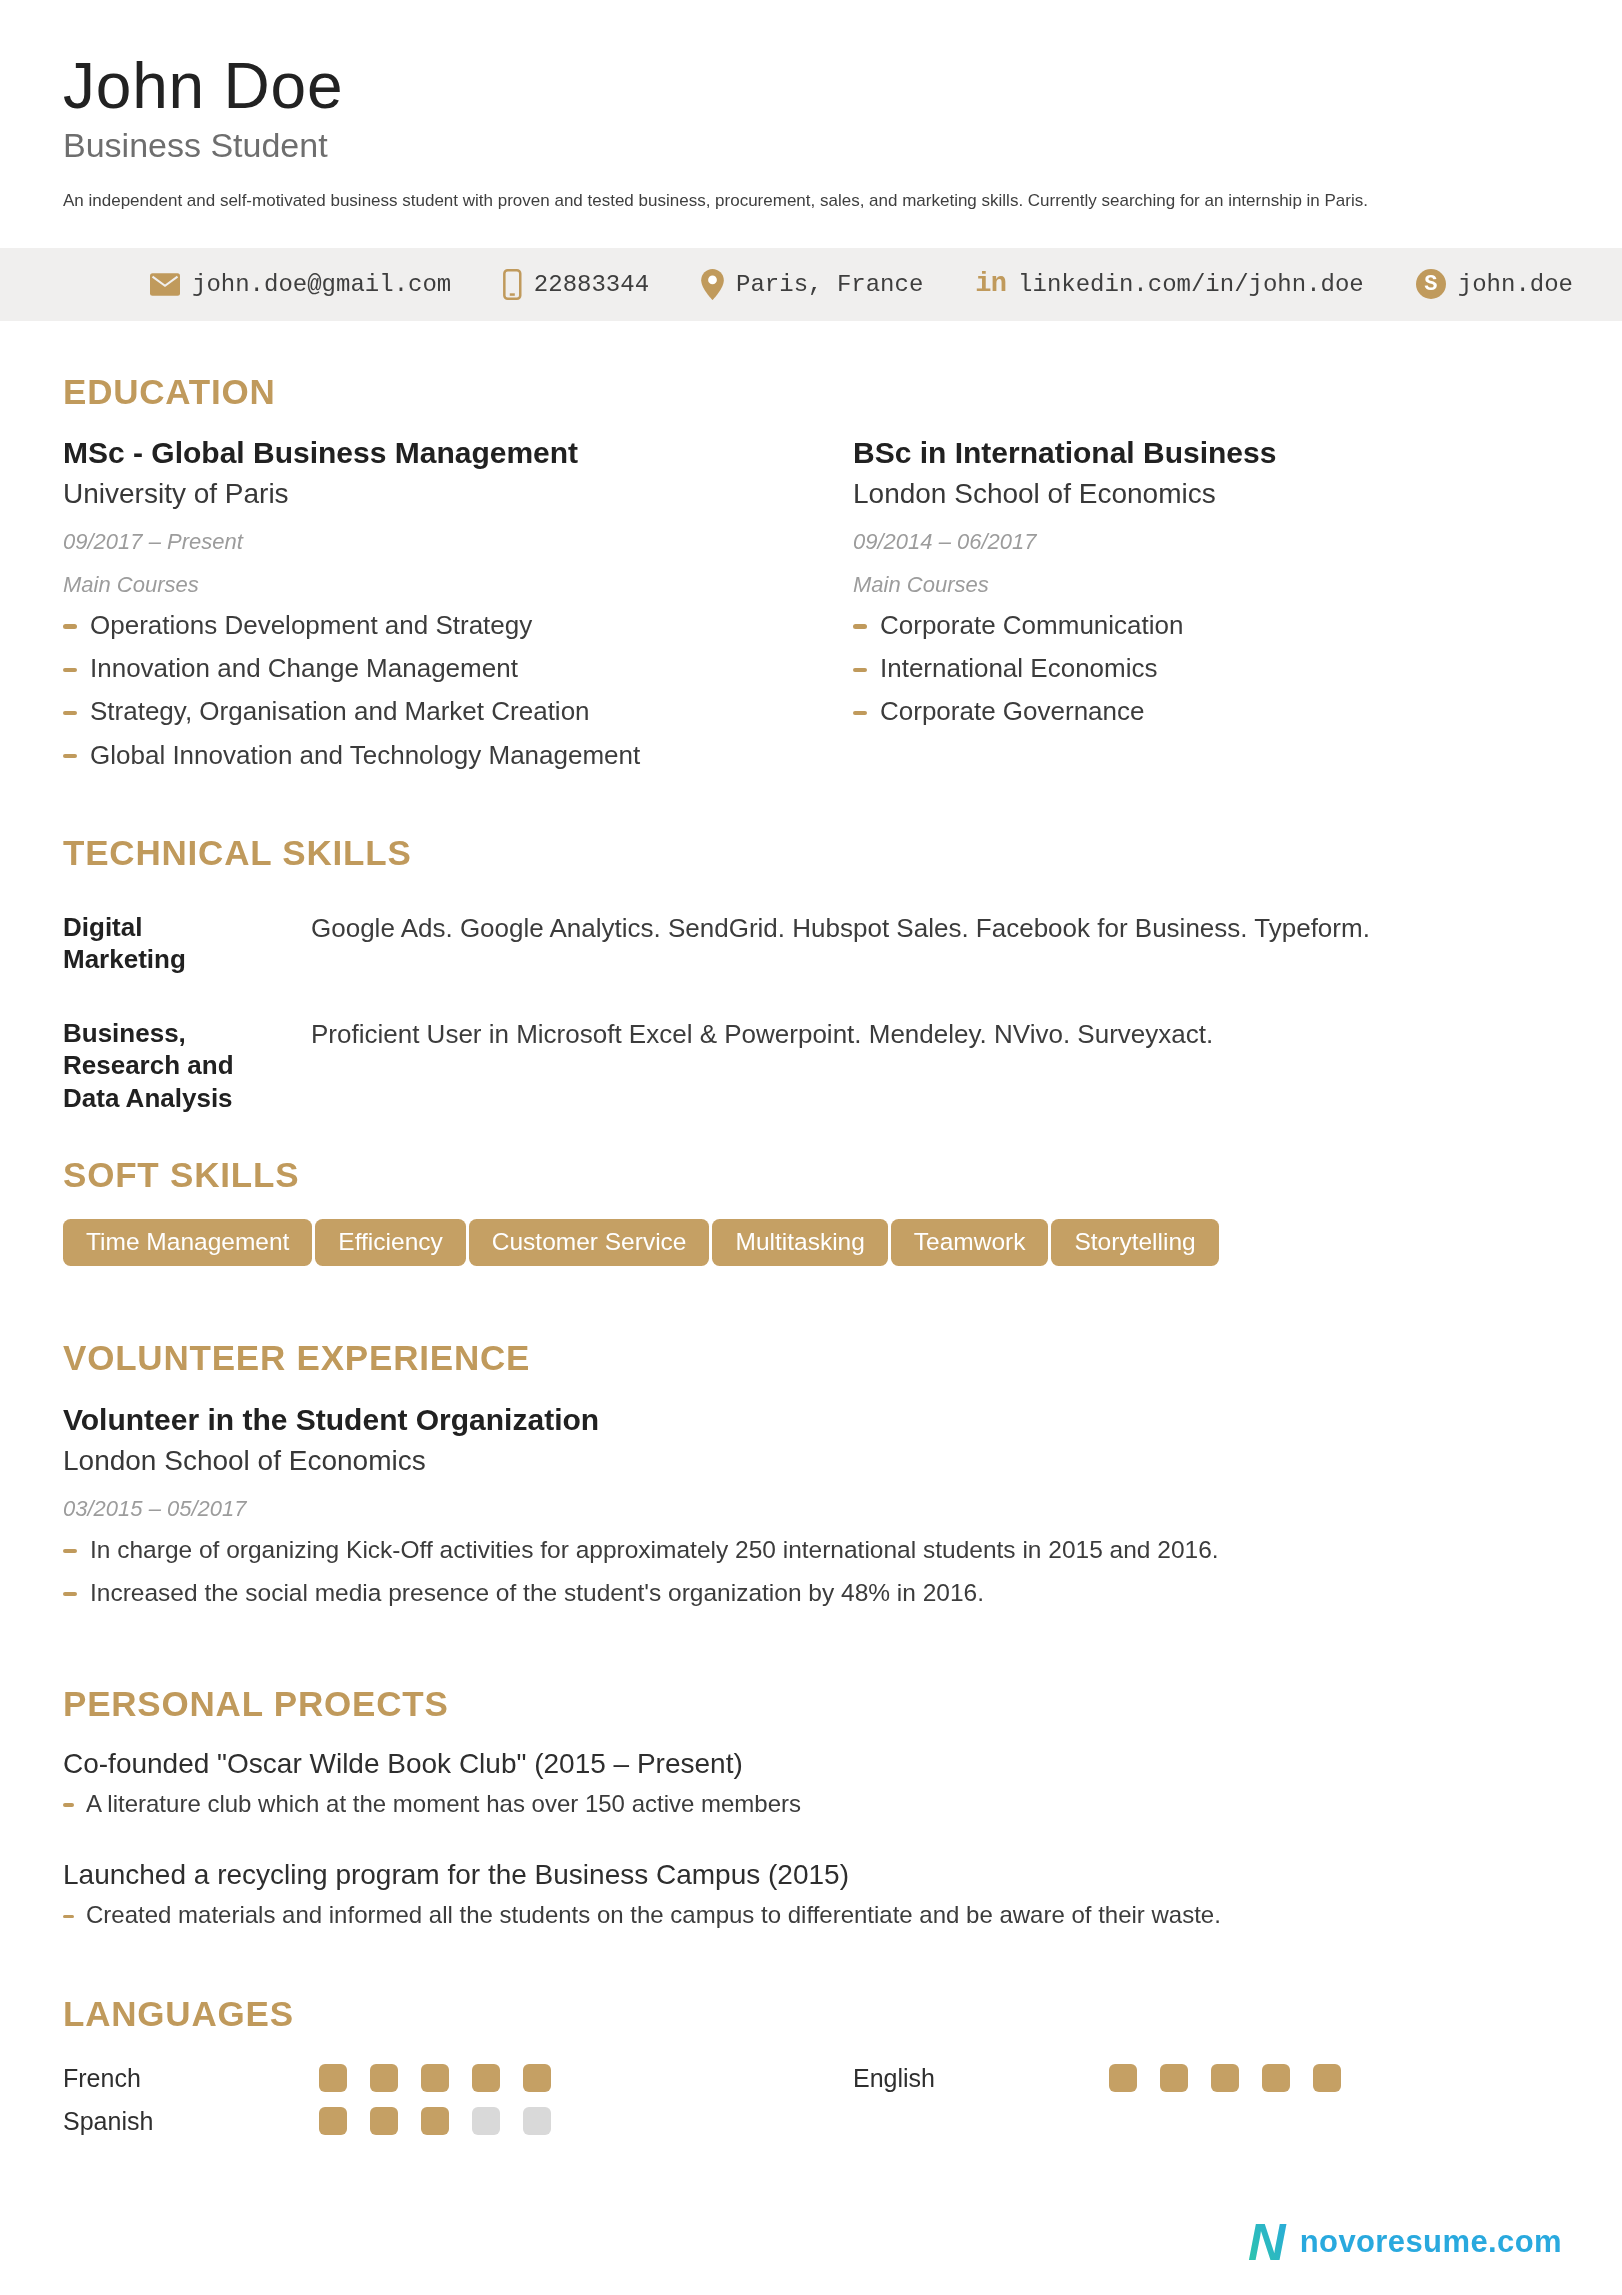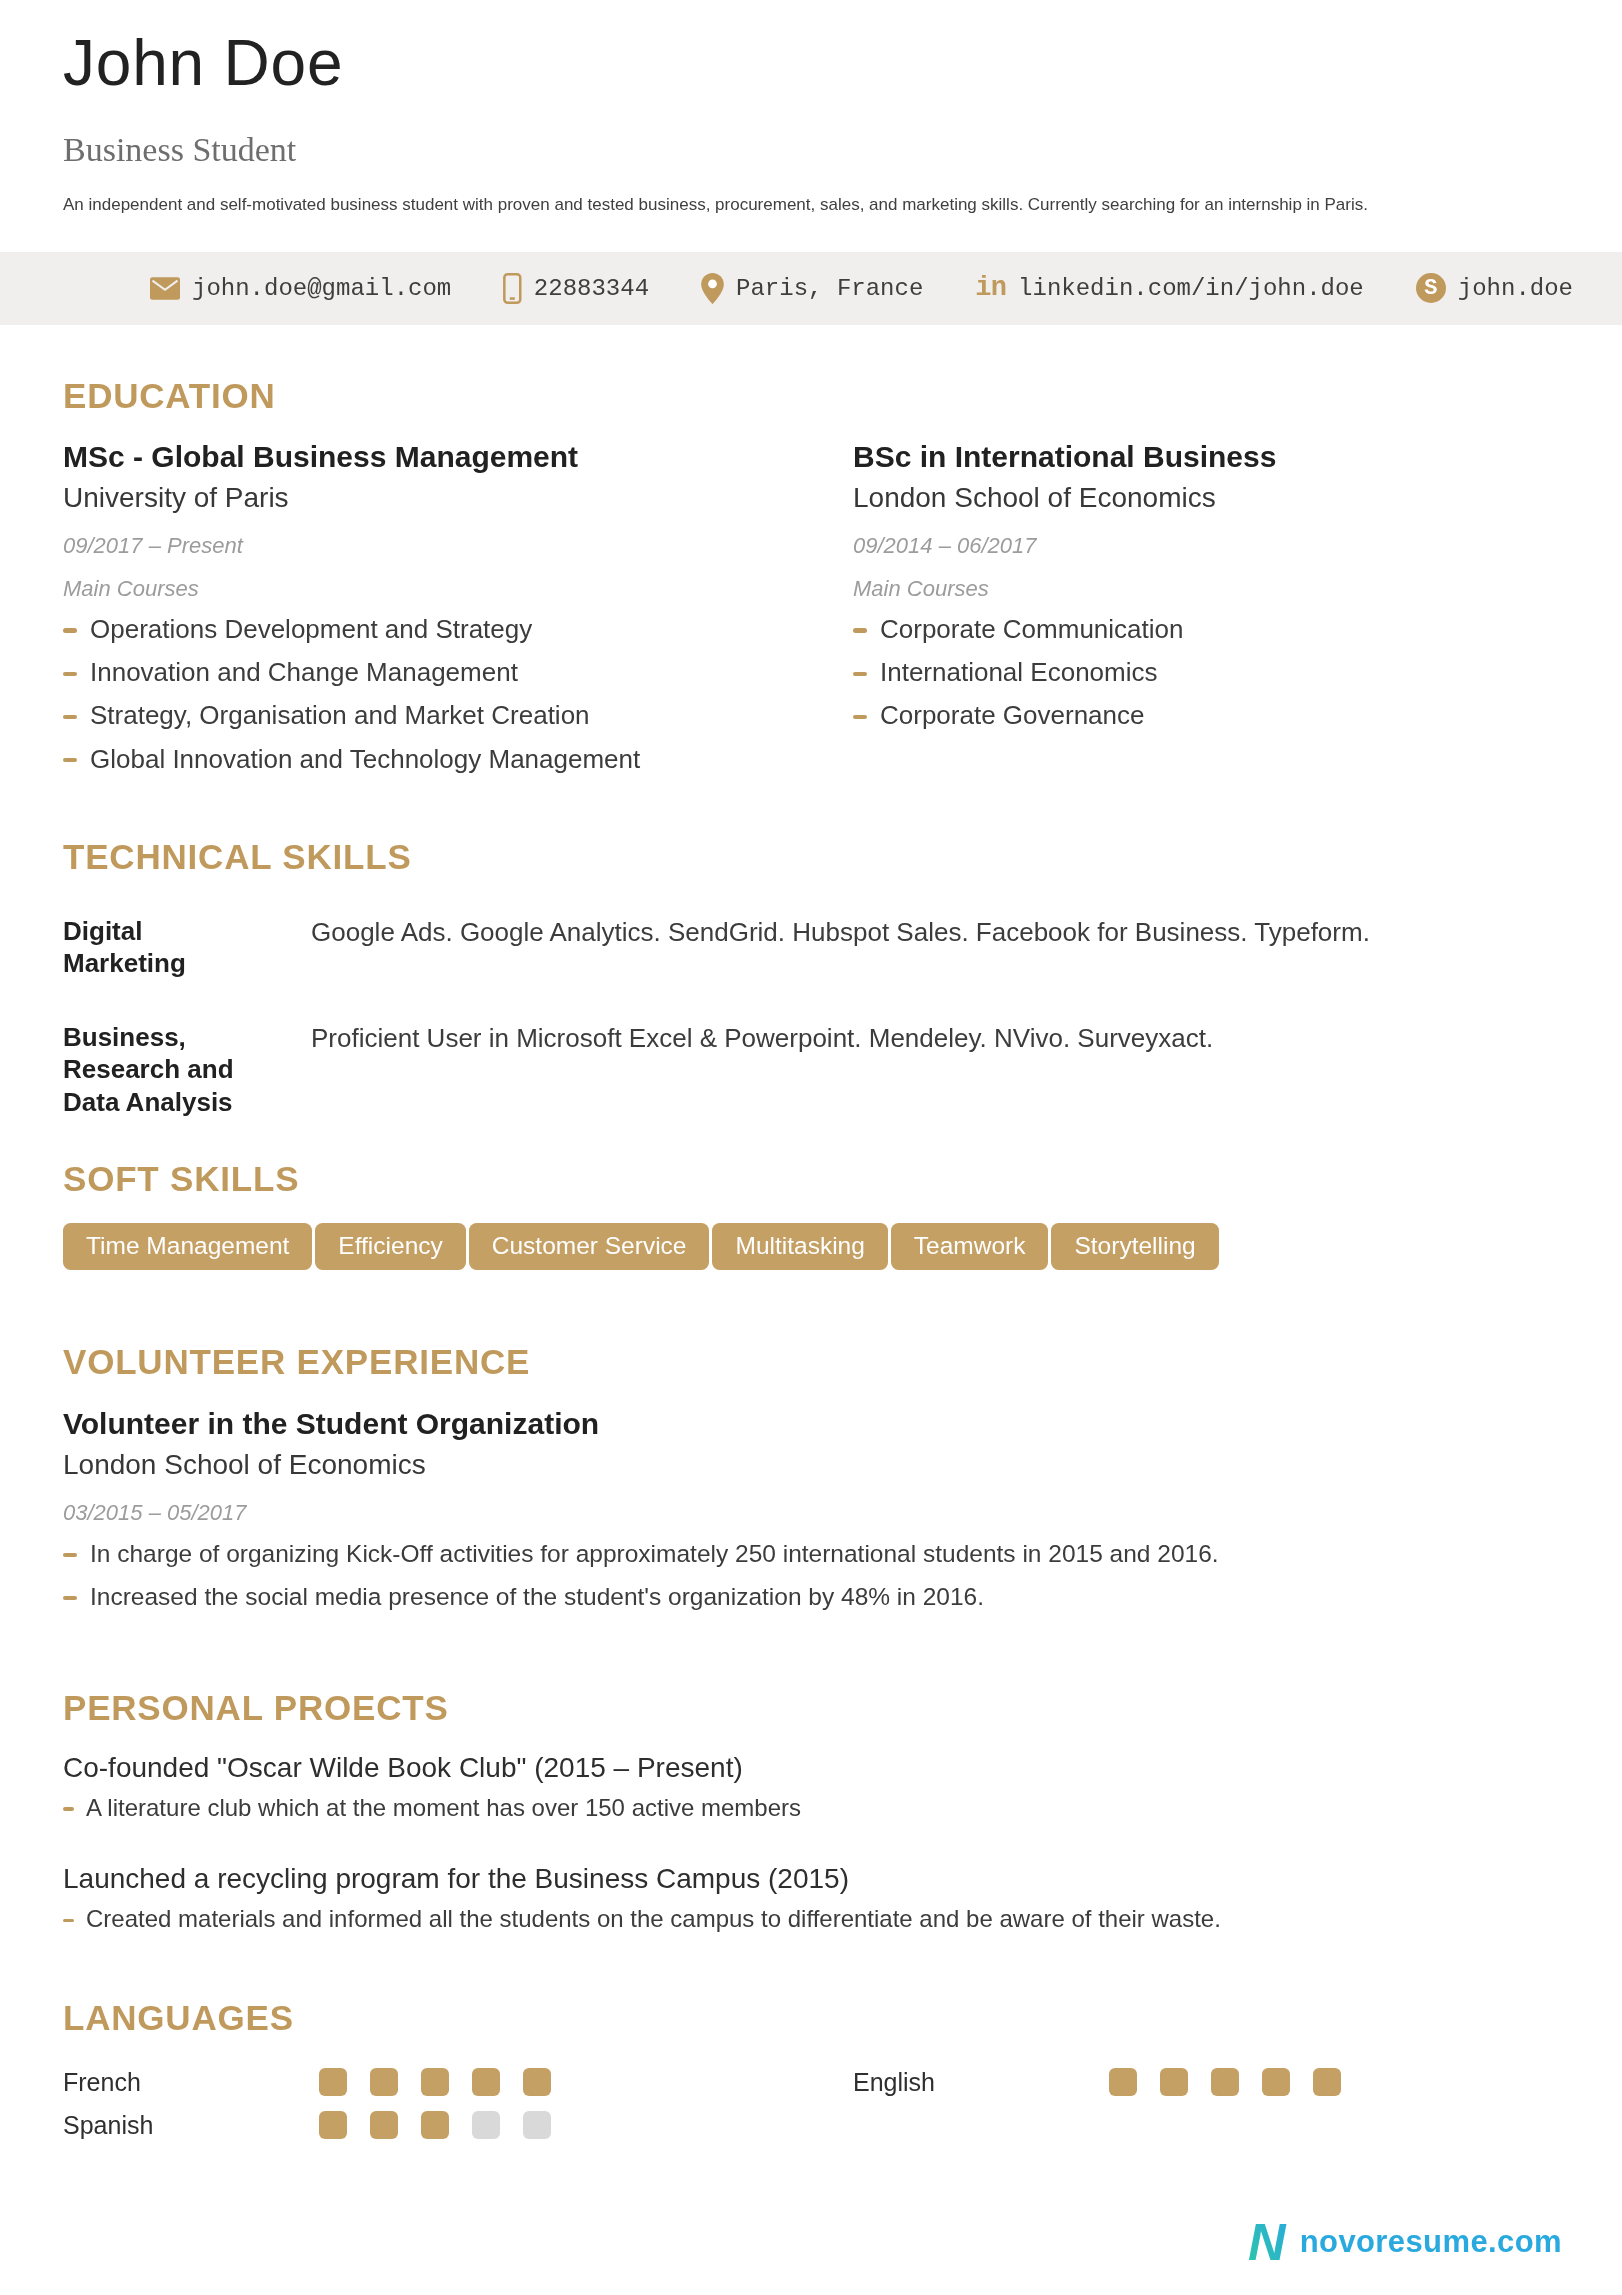--- a/index.html
+++ b/index.html
@@ -5,23 +5,23 @@
   * { margin:0; padding:0; box-sizing:border-box; }
   html,body { background:#ffffff; }
   body { font-family:"Liberation Sans", sans-serif; color:#3c3c3c; }
   .page {
     position:relative; width:1623px; height:2295px; margin:0 auto;
     background:#ffffff; overflow:hidden;
   }
   .content { padding:0 63px; }
 
   
-  .header { padding-top:26px; }
+  .header { padding-top:49px; }
   .person-name { font-size:64px; font-weight:400; color:#222222; letter-spacing:0.8px; }
-  .person-title { font-size:34px; font-weight:400; color:#6e6e6e; margin-top:31px;font-family:Liberation Serif, serif; }
+  .person-title { font-size:34px; font-weight:400; color:#6e6e6e; margin-top:3px; }
   .summary { font-size:17px; color:#3f3f3f; line-height:1.35; margin-top:25px; max-width:1445px; }
 
   
   .contact-bar {
     margin-top:35px; background:#f0efee; width:100%;
     display:flex; align-items:center; gap:52px;
     padding:21px 34px 21px 150px; font-size:24px; color:#3e3e3e;font-family:Liberation Mono, monospace;
   }
   .contact-item { display:flex; align-items:center; gap:12px; white-space:nowrap; }
   .icon { display:inline-flex; align-items:center; justify-content:center; flex:0 0 auto; }

